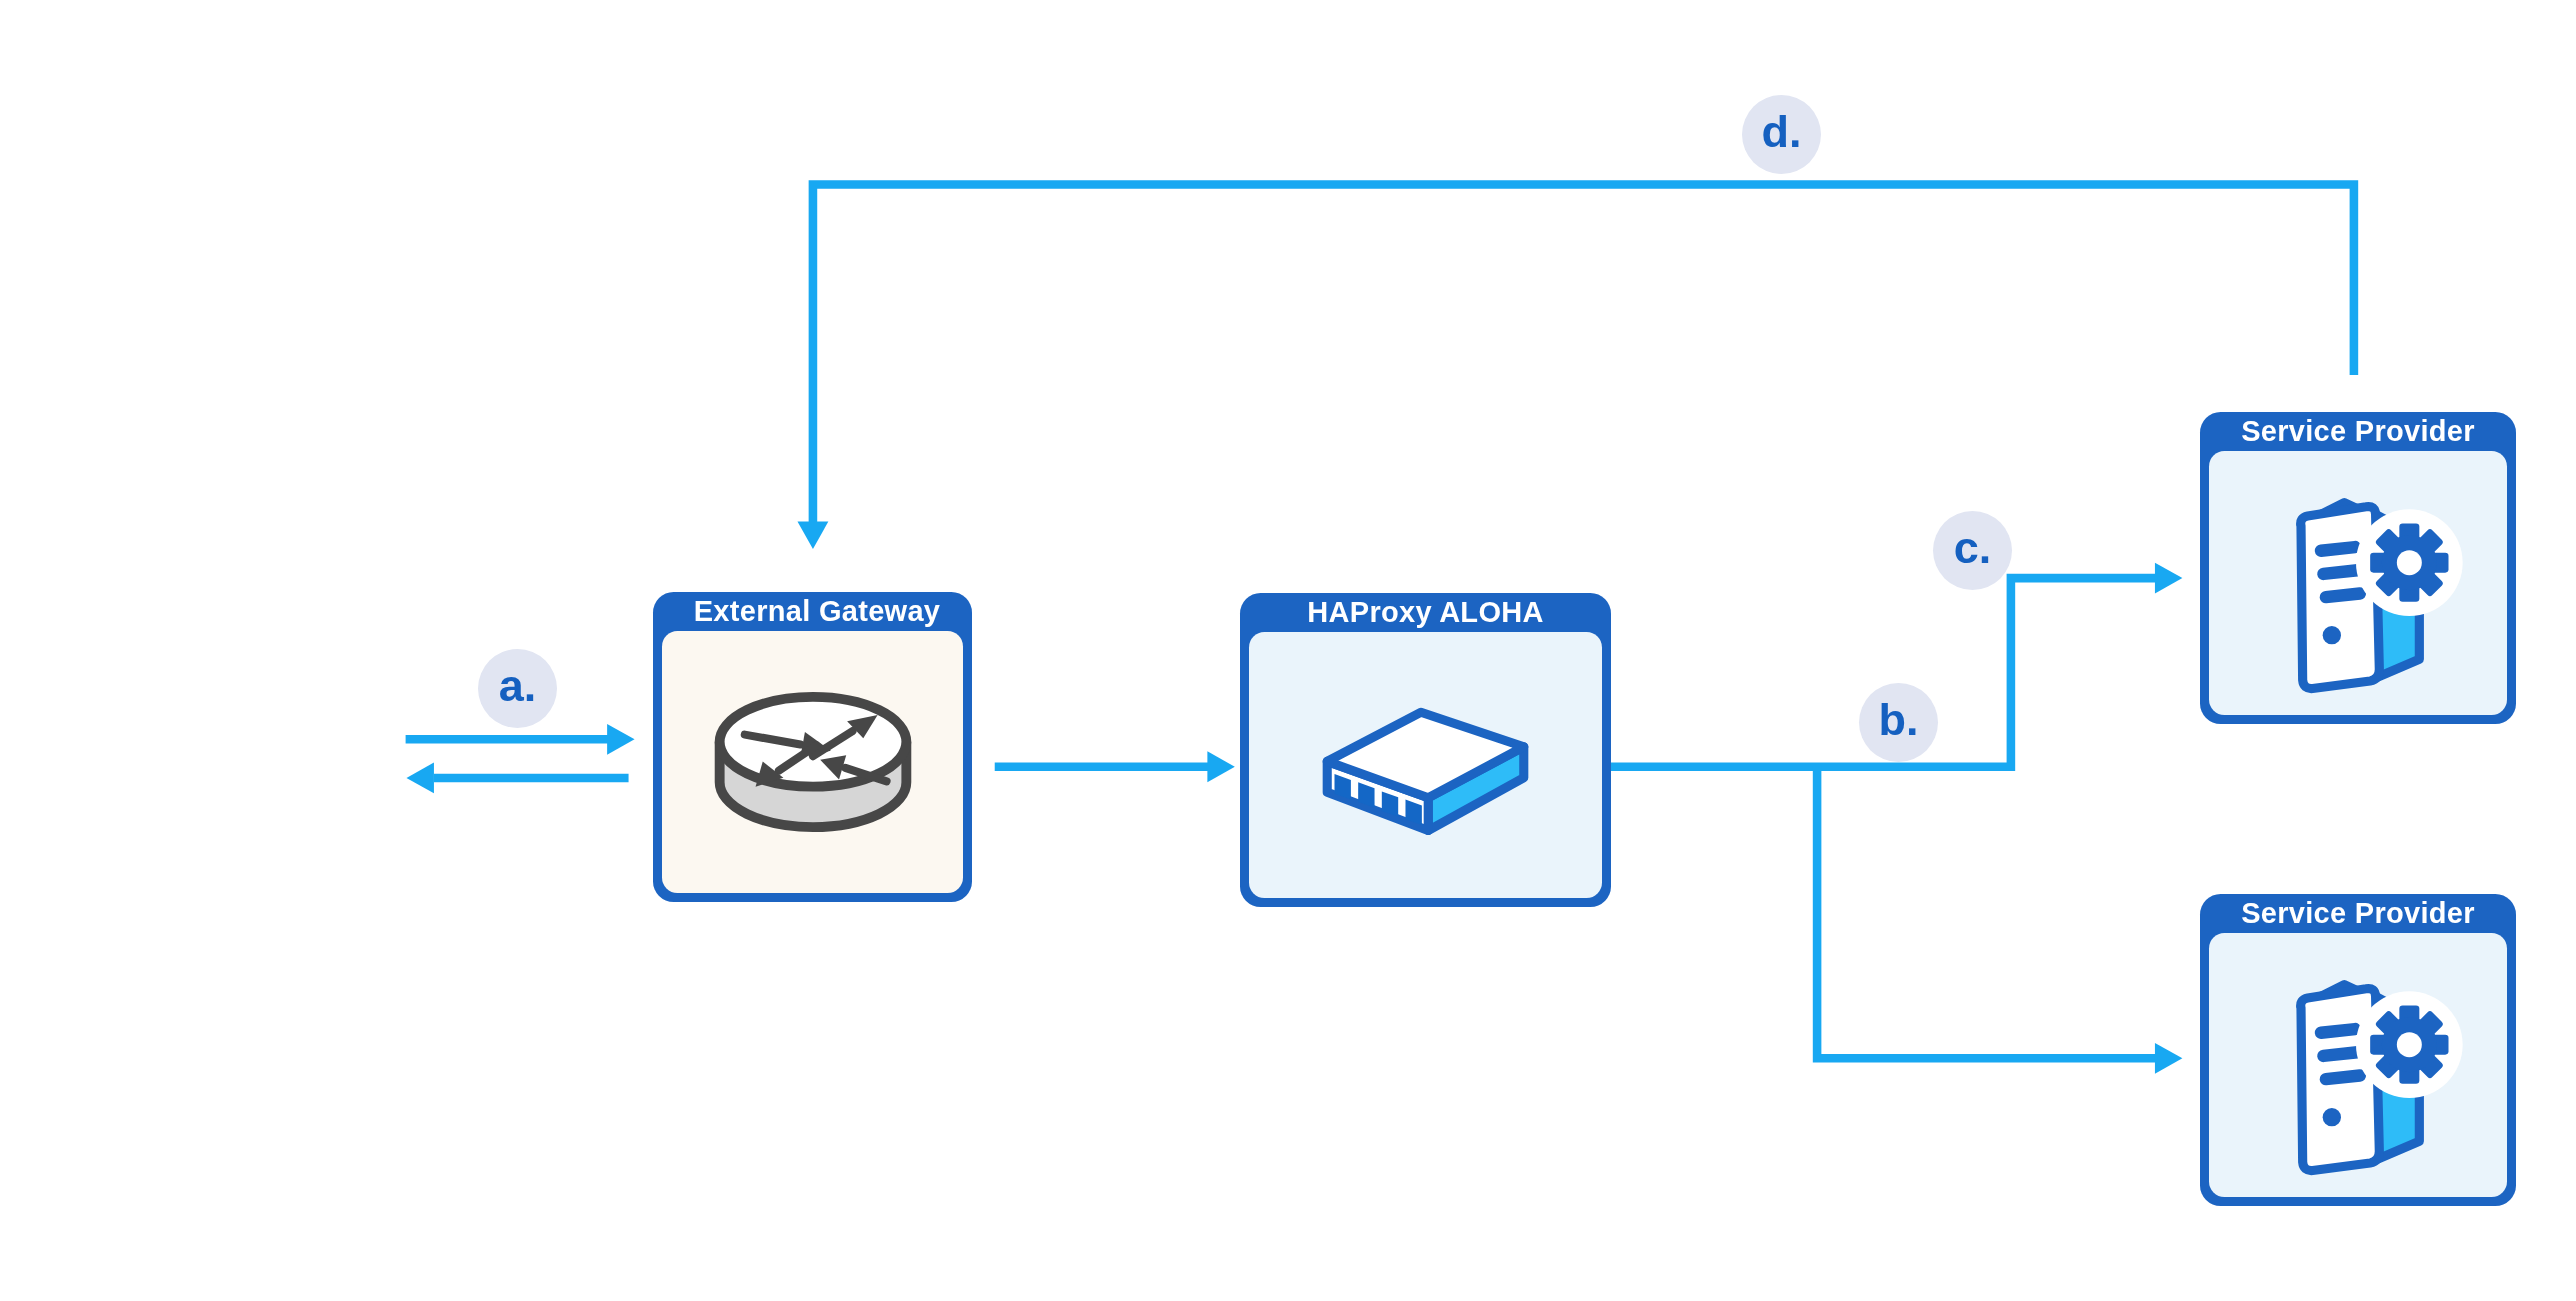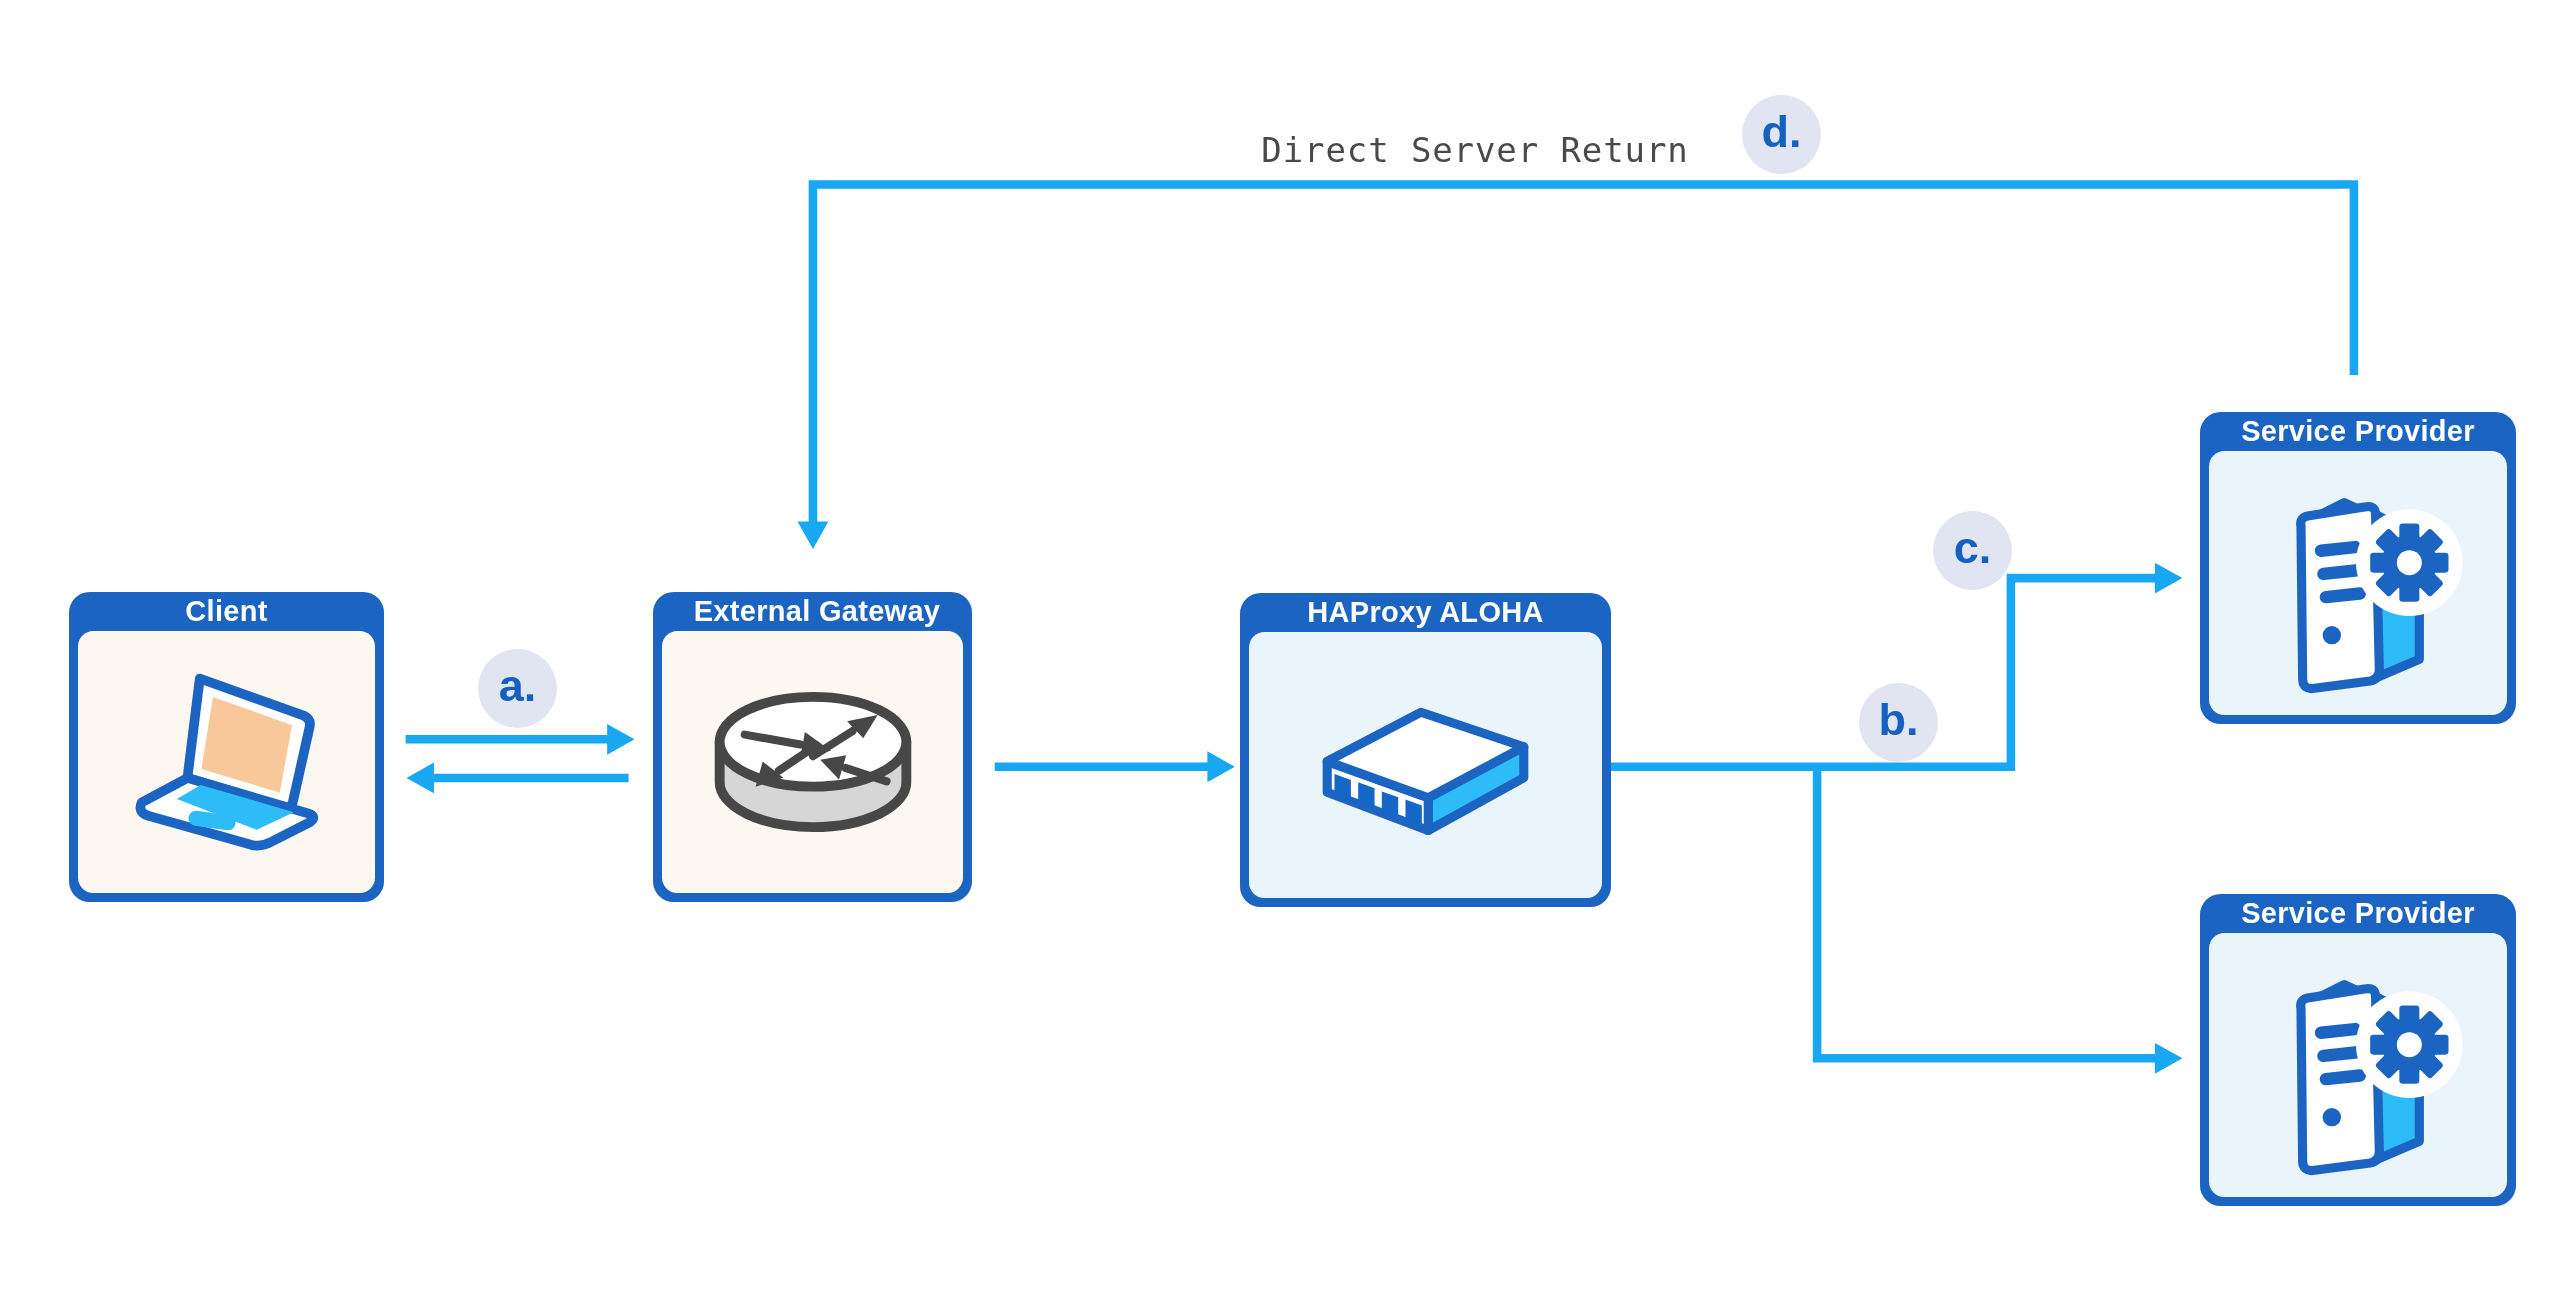--- a/index.html
+++ b/index.html
@@ -55,34 +55,20 @@
     <path class="conn" d="M1818 894 H2345 V674 H2517"></path>
     <path class="head" d="M2545 674 L2513 656 L2513 692 Z"></path>
 
     <path class="conn" d="M2119 894 V1234 H2517"></path>
     <path class="head" d="M2545 1234 L2513 1216 L2513 1252 Z"></path>
 
     <path class="conn" d="M2745 437 V215 H948 V612"></path>
     <path class="head" d="M948 640 L930 608 L966 608 Z"></path>
   </svg>
 
-  <div class="node" style="left:69px;top:592px;width:315px;height:310px;">
-    <div class="header">Client</div>
-    <div class="body cream">
-      <svg width="214" height="189" viewBox="0 0 240 215" xmlns="http://www.w3.org/2000/svg">
-        <g stroke="var(--blue)" stroke-width="11" stroke-linejoin="round" stroke-linecap="round">
-          <path d="M89 12 L207 54 Q216 58 214 67 L195 152 Q193 161 183 158 L75 125 Z" fill="#FFFFFF"></path>
-          <path d="M104 33 L194 65 L180 142 L91 115 Z" fill="var(--peach)" stroke="none"></path>
-          <path d="M23 153 L75 125 L214 166 Q222 169 215 175 L170 198 Q159 204 147 201 L30 168 Q18 164 23 153 Z" fill="#FFFFFF"></path>
-          <path d="M63 149 L90 133 L196 164 L154 184 Z" fill="var(--cyan)" stroke="none"></path>
-          <rect x="76" y="165" width="54" height="17" rx="8.5" fill="var(--cyan)" stroke="none" transform="rotate(8 103 173)"></rect>
-        </g>
-      </svg>
-    </div>
-  </div>
 
   <div class="node" style="left:653px;top:592px;width:319px;height:310px;padding-left:9px;">
     <div class="header">External Gateway</div>
     <div class="body cream">
       <svg width="216" height="184" viewBox="0 0 240 205" xmlns="http://www.w3.org/2000/svg">
         <path d="M16 80 L16 125 A104 50 0 0 0 224 125 L224 80" fill="var(--router-gray)" stroke="var(--router-dark)" stroke-width="11"></path>
         <ellipse cx="120" cy="80" rx="104" ry="50" fill="#FFFFFF" stroke="var(--router-dark)" stroke-width="11"></ellipse>
         <g fill="var(--router-dark)" stroke="var(--router-dark)" stroke-width="9" stroke-linecap="round">
           <path d="M44 72 L106 83" fill="none"></path>
           <path d="M140 90 L106 97 L111 69 Z" stroke="none"></path>
@@ -170,16 +156,15 @@
         </g>
       </svg>
     </div>
   </div>
 
   <div class="badge" style="left:478px;top:649px;">a.</div>
   <div class="badge" style="left:1859px;top:683px;">b.</div>
   <div class="badge" style="left:1933px;top:511px;">c.</div>
   <div class="badge" style="left:1742px;top:95px;">d.</div>
 
-  <div class="dsr-label">Direct Server Return</div>
 
 </div>
 
 
 </body></html>

